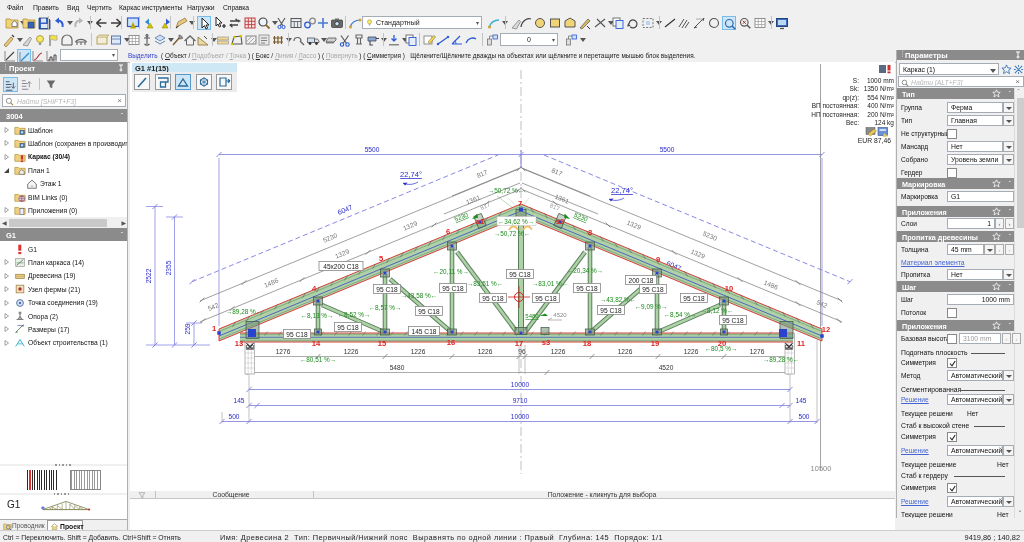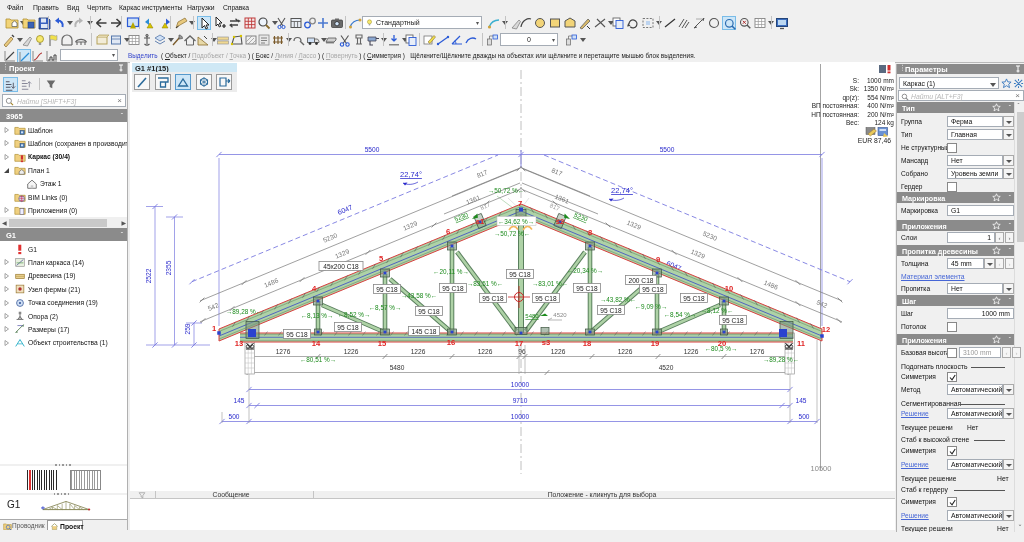--- a/index.html
+++ b/index.html
@@ -553,21 +553,21 @@
       </svg>
 <div class="combo" style="left:2px;top:32px;width:124px;height:13px;">
         <svg width="9" height="9" viewBox="0 0 14 14" style="position:absolute;left:2px;top:2px">
           <circle cx="6" cy="6" r="4" fill="none" stroke="#888" stroke-width="1.4"></circle>
           <path d="M9 9l3.5 3.5" stroke="#a5852a" stroke-width="1.8"></path>
         </svg>
         <span style="position:absolute;left:14px;top:2.5px;color:#b5b5b5;font-style:italic;font-size:6.8px">Найти [SHIFT+F3]</span>
         <span style="position:absolute;right:3px;top:1px;color:#777;font-size:8px">×</span>
       </div>
 <div class="hdr" style="left:0;top:47px;width:128px;height:13px;font-size:7.5px;">
-        <span style="position:absolute;left:6px;top:2.5px">3965</span>
+        <span style="position:absolute;left:6px;top:2.5px">3004</span>
         <span style="position:absolute;right:5px;top:2.5px;font-weight:normal;font-size:7px">ˆ</span>
       </div>
 <div style="position:absolute;left:0;top:60px;width:128px;height:95px;background:#fff"></div>
 <svg width="6" height="6" viewBox="0 0 6 6" style="position:absolute;left:4px;top:65px">
         <path d="M1 0.5 4.5 3 1 5.5z" fill="none" stroke="#999" stroke-width="0.9"></path>
       </svg>
 <svg width="12" height="12" viewBox="0 0 14 14" style="position:absolute;left:14px;top:62px">
         <path d="M1 4h4l1 1h7v7H1z" fill="#f0d080" stroke="#b08f30" stroke-width=".8"></path>
         <rect x="7" y="7.5" width="5" height="4.5" fill="#4a7ab5" stroke="#2a4a75" stroke-width=".6"></rect>
         <rect x="8.2" y="8.6" width="2.4" height="2.2" fill="#cfe2f7"></rect>
@@ -1185,21 +1185,21 @@
           <path d="M3.5 5 7 2.8 10.5 5v4L7 11.2 3.5 9z" fill="none" stroke="#2b6b9b" stroke-width="1.1"></path>
           <path d="M3.5 5l7 4M10.5 5l-7 4M7 2.8v8.4" stroke="#2b6b9b" stroke-width="0.7"></path>
         </svg>
       </div>
 <div style="position:absolute;left:86.0px;top:11.5px;width:16px;height:16px;background:#f8f8f8;border:1px solid #999;">
         <svg width="14" height="14" viewBox="0 0 14 14" style="display:block">
           <path d="M3 3h6v8H3zM9 6h4M13 6l-2-1.7M13 6l-2 1.7" fill="none" stroke="#2b6b9b" stroke-width="1.2"></path>
         </svg>
       </div>
 </div>
-<div style="position:absolute;left:896px;top:64px;width:128px;height:468px;background:#f0f0f0;border-left:1px solid #b0b0b0;overflow:hidden">
+<div style="position:absolute;left:896px;top:50px;width:128px;height:468px;background:#f0f0f0;border-left:1px solid #b0b0b0;overflow:hidden">
 <div class="hdr" style="left:0;top:0;width:128px;height:10px;font-size:7.5px;">
         <span style="position:absolute;left:8px;top:1px">Параметры</span>
         <span style="position:absolute;left:2px;top:0px;color:#c9c9c9;font-size:7px">⋮</span>
         <svg width="8" height="8" viewBox="0 0 8 8" style="position:absolute;right:3px;top:1px">
           <path d="M2 1h4M4 1v5M2.5 6h3M4 6v1.5" stroke="#fff" stroke-width="1" fill="none"></path>
         </svg>
       </div>
 <div class="combo" style="left:2px;top:13px;width:100px;height:12px;font-size:6.8px;">
         <span style="position:absolute;left:3px;top:2px;color:#111">Каркас (1)</span>
         <span style="position:absolute;right:2px;top:4.5px;width:0;height:0;border-left:3px solid transparent;border-right:3px solid transparent;border-top:4px solid #555"></span>
@@ -1411,12 +1411,17 @@
         <div style="position:absolute;left:0;top:0;width:26px;height:8.5px;border-right:1px solid #c5c5c5">
           <svg width="8" height="8" viewBox="0 0 14 14" style="position:absolute;left:8px;top:0.5px">
             <path d="M2 3h10L8.5 8v4l-3-1.5V8z" fill="none" stroke="#888" stroke-width="1"></path>
           </svg>
         </div>
         <div style="position:absolute;left:70px;top:0.5px;width:62px;font-size:6.8px;color:#333;text-align:center">Сообщение</div>
         <div style="position:absolute;left:183px;top:0;width:1px;height:8.5px;background:#c5c5c5"></div>
         <div style="position:absolute;left:412px;top:0.5px;width:120px;font-size:6.8px;color:#333;text-align:center">Положение - кликнуть для выбора</div>
       </div>
 </div>
+<div style="position:absolute;left:0;top:530px;width:1024px;height:12px;background:#f0f0f0;border-top:1px solid #cdcdcd;font-size:7.4px;color:#222">
+      <span style="position:absolute;left:3px;top:2.5px;font-size:6.8px">Ctrl = Переключить. Shift = Добавить. Ctrl+Shift = Отнять</span>
+      <span style="position:absolute;left:220px;top:2px;letter-spacing:0.45px">Имя: Древесина 2&nbsp; Тип: Первичный/Нижний пояс&nbsp; Выравнять по одной линии : Правый&nbsp; Глубина: 145&nbsp; Порядок: 1/1</span>
+      <span style="position:absolute;right:4px;top:2px">9419,86 ; 140,82</span>
+    </div>
 </div>
 </body></html>

